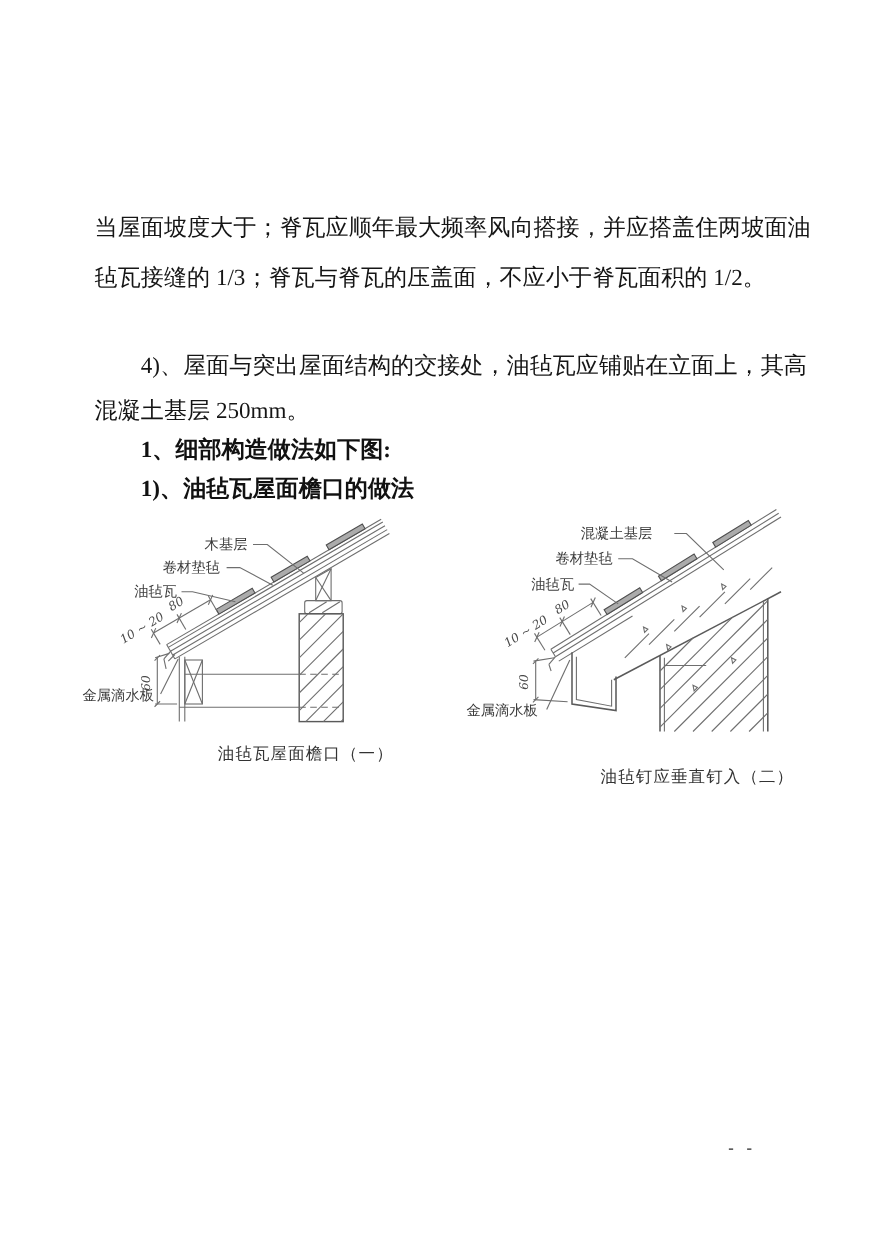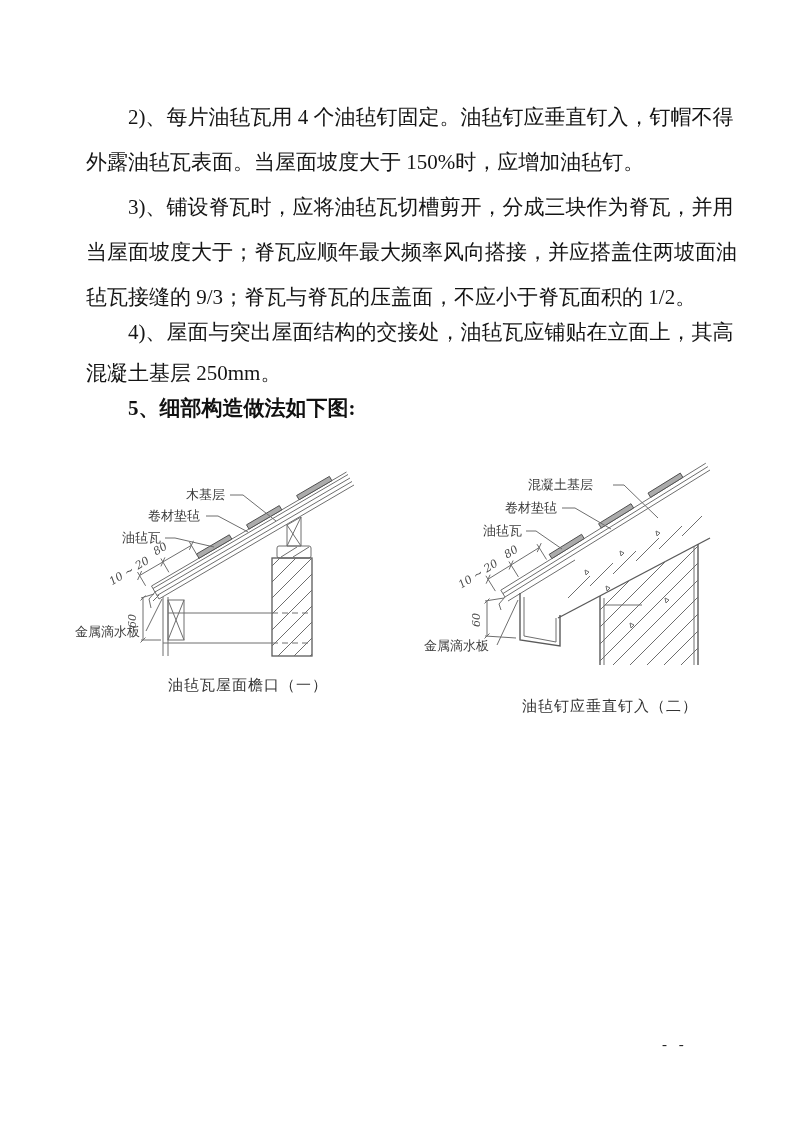--- a/index.html
+++ b/index.html
@@ -32,50 +32,46 @@
   .fig .dash{stroke-dasharray:6 4;}
   .fig text{
     font-family:"Liberation Serif","DejaVu Serif",serif;
     font-size:13px;fill:#3c3c3c;stroke:none;
   }
   .fig text.dim{
     font-size:11px;font-style:italic;fill:#4a4a4a;
     text-anchor:middle;font-family:"DejaVu Serif",serif;
   }
   .caption{
-    position:absolute;text-align:left;
+    position:absolute;text-align:right;
     font-size:15px;color:#333;letter-spacing:1px;white-space:nowrap;
   }
   .page-footer{
     position:absolute;left:662px;top:1036px;
     font-size:15px;color:#222;letter-spacing:4px;white-space:nowrap;
   }
 </style>
 </head>
 <body>
 
 <div class="page">
 
-  <div class="body-text" style="top:95px">
-    <div class="line indent">2)、每片油毡瓦用 4 个油毡钉固定。油毡钉应垂直钉入，钉帽不得</div>
-    <div class="line">外露油毡瓦表面。当屋面坡度大于 150%时，应增加油毡钉。</div>
-  </div>
 
   <div class="body-text" style="top:185px">
-    <div class="line indent">3)、铺设脊瓦时，应将油毡瓦切槽剪开，分成三块作为脊瓦，并用</div>
     <div class="line">当屋面坡度大于；脊瓦应顺年最大频率风向搭接，并应搭盖住两坡面油</div>
-    <div class="line">毡瓦接缝的 9/3；脊瓦与脊瓦的压盖面，不应小于脊瓦面积的 1/2。</div>
+    <div class="line">毡瓦接缝的 1/3；脊瓦与脊瓦的压盖面，不应小于脊瓦面积的 1/2。</div>
   </div>
 
   <div class="body-text p4" style="top:312px">
     <div class="line indent">4)、屋面与突出屋面结构的交接处，油毡瓦应铺贴在立面上，其高</div>
     <div class="line">混凝土基层 250mm。</div>
   </div>
 
-  <div class="heading" style="top:389px">5、细部构造做法如下图:</div>
+  <div class="heading" style="top:389px">1、细部构造做法如下图:</div>
+  <div class="heading" style="top:425px">1)、油毡瓦屋面檐口的做法</div>
 
   <svg class="fig" style="left:55px;top:468px" width="310" height="212" viewBox="0 0 310 212">
 
     <g>
       <line x1="104" y1="131" x2="299" y2="17"></line>
       <line x1="102" y1="127.5" x2="297" y2="13.5"></line>
       <line x1="100" y1="124" x2="295" y2="10"></line>
       <line x1="98" y1="120.5" x2="293" y2="6.5"></line>
       <line x1="96.5" y1="118" x2="291.5" y2="4"></line>
       <line x1="104" y1="131" x2="96.5" y2="118"></line>

